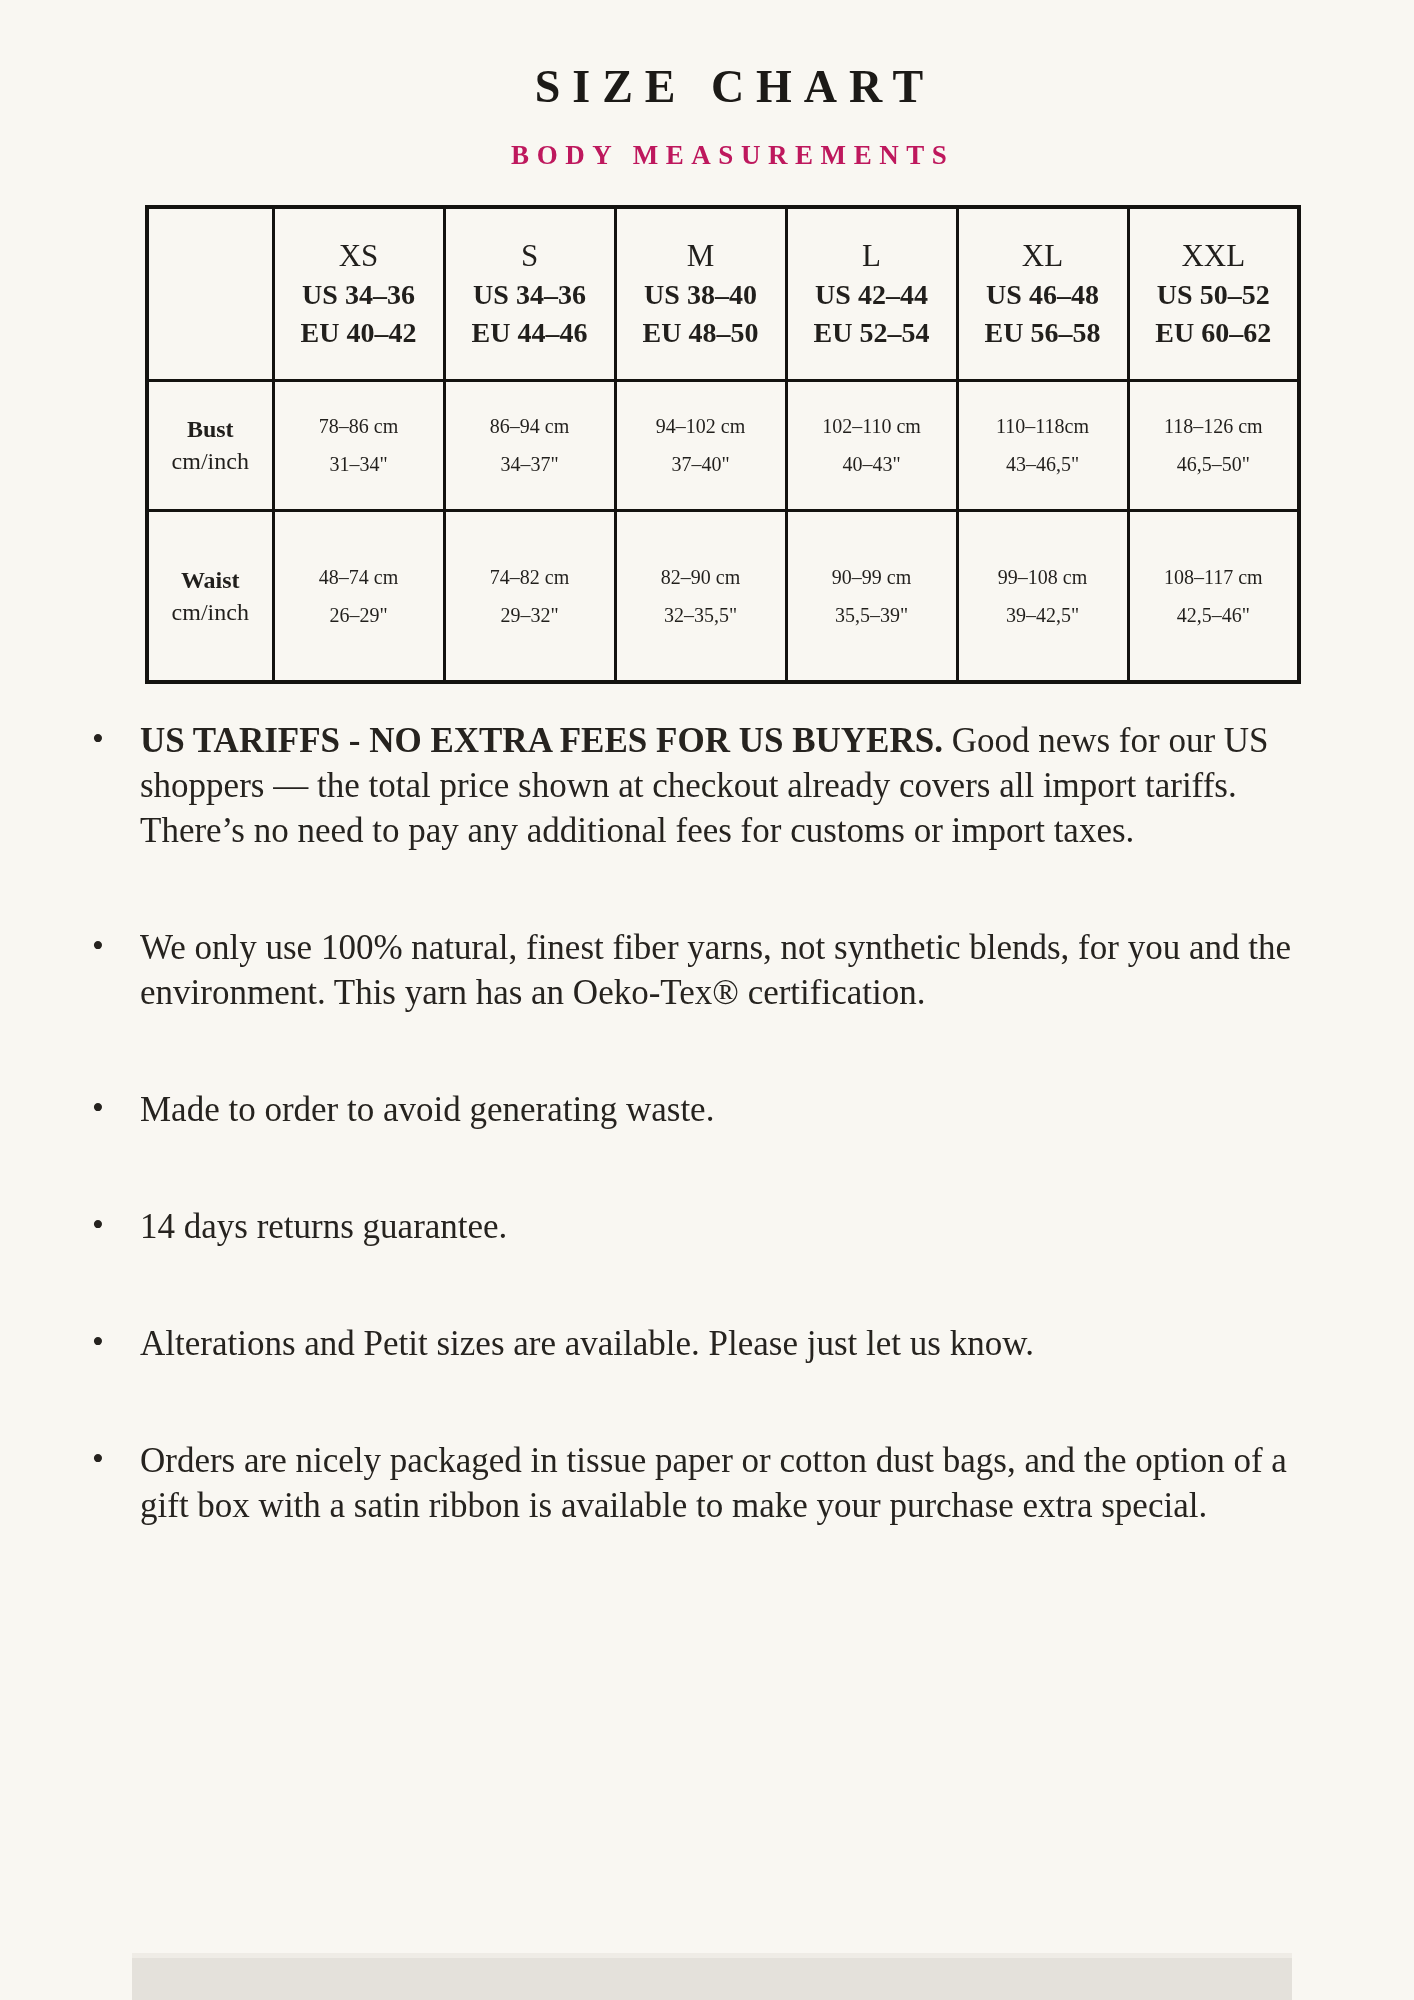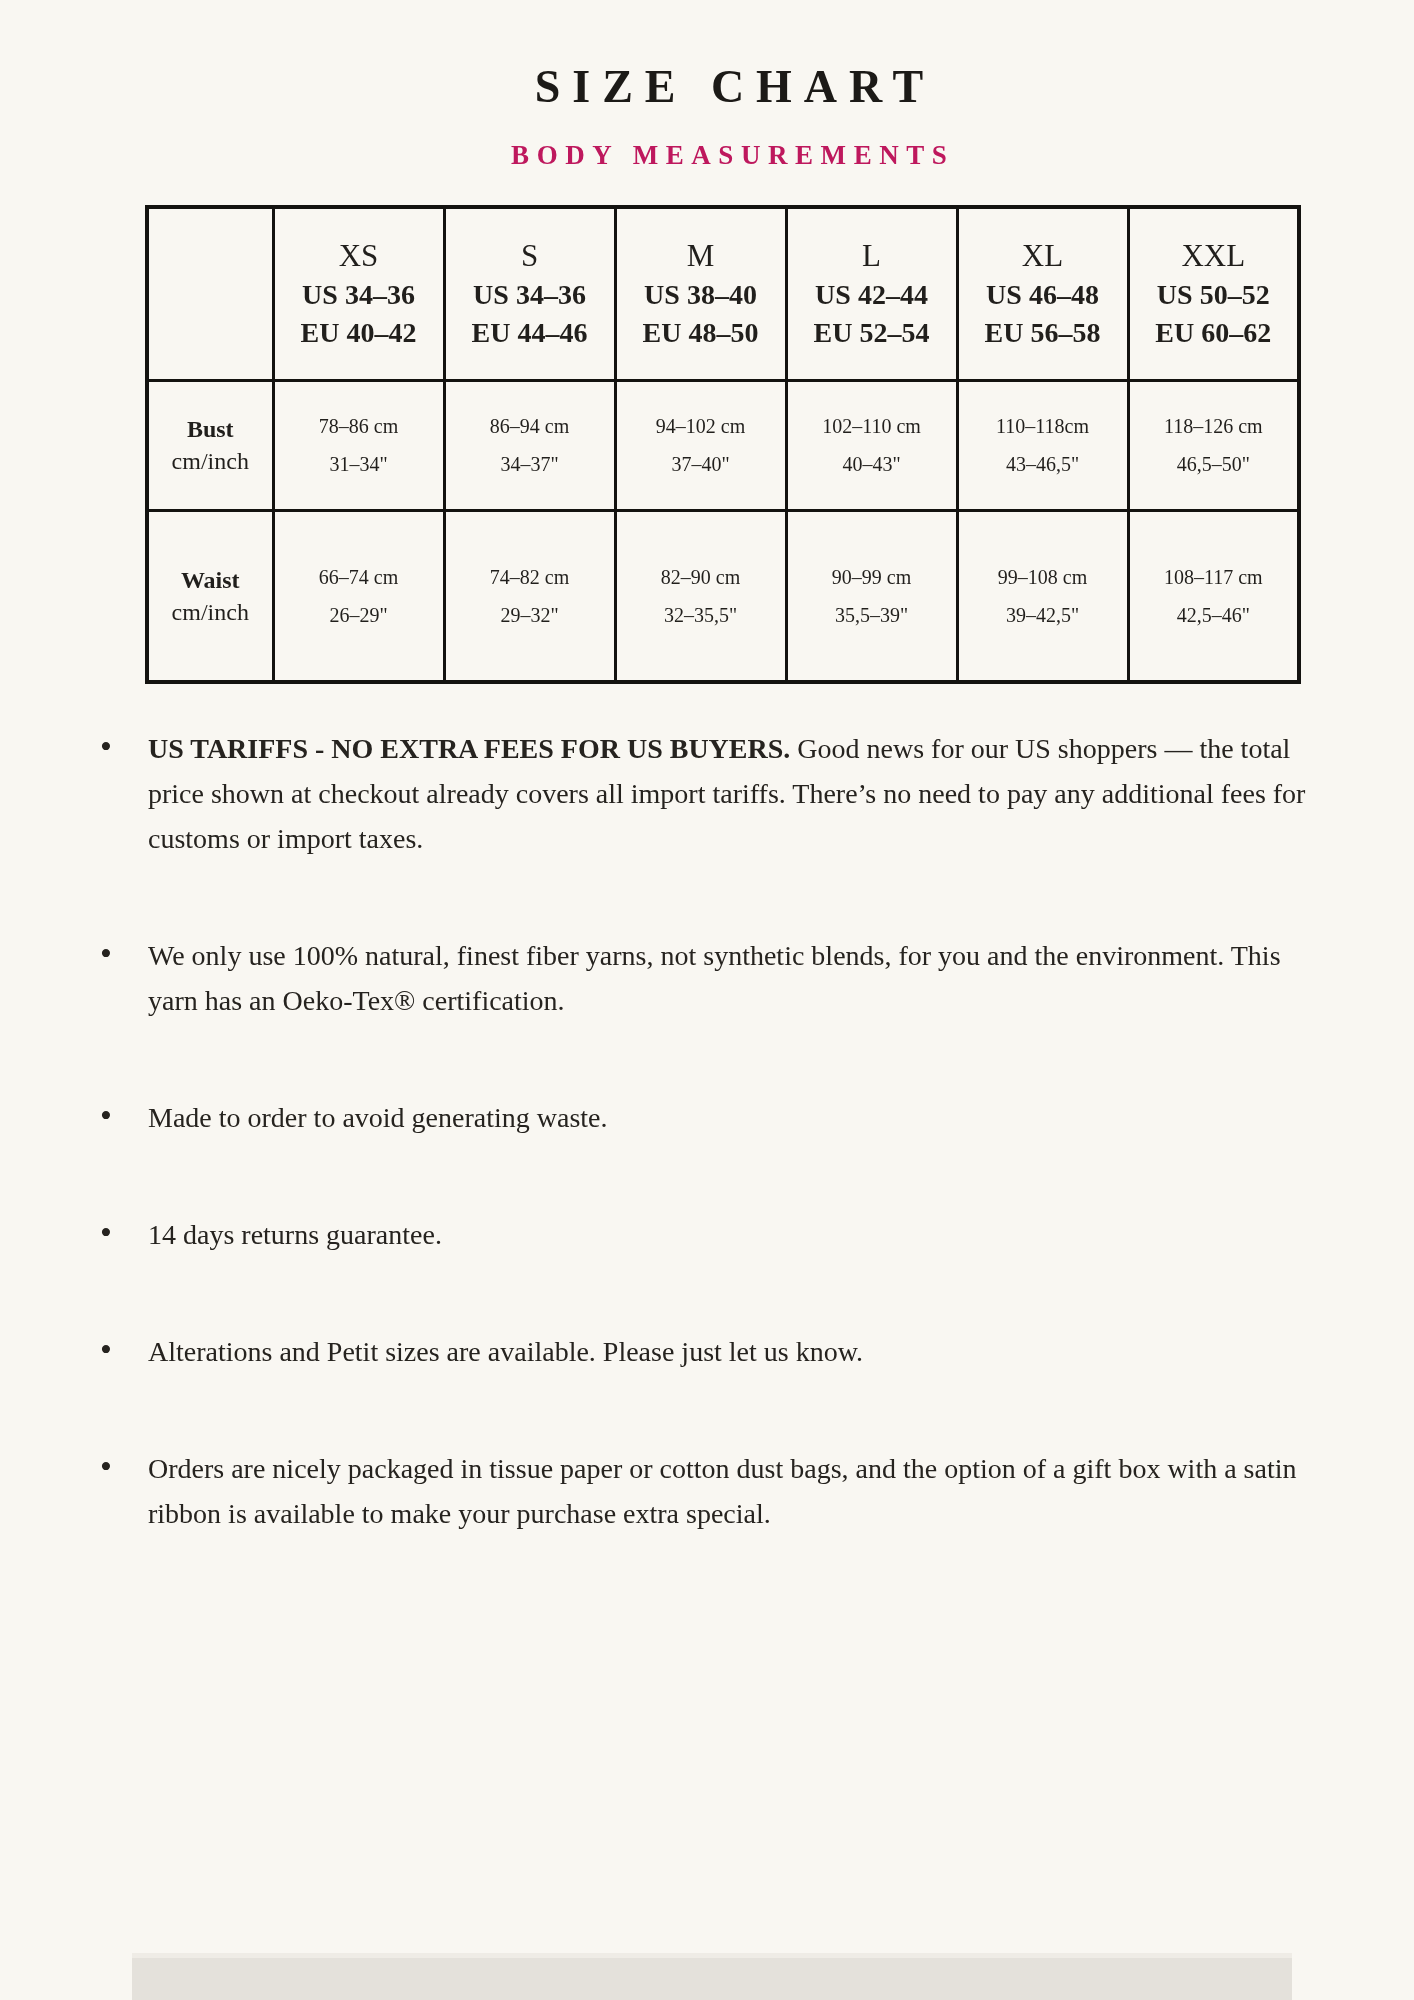--- a/index.html
+++ b/index.html
@@ -51,22 +51,22 @@
 
   .row-label { font-size:24px; font-weight:700; line-height:32px; }
   .row-unit  { font-size:24px; font-weight:400; line-height:32px; }
 
   .cell-cm, .cell-inch { font-size:20px; font-weight:400; line-height:38px; }
 
   
   ul.info-list {
     position:absolute; top:710px; left:80px;
     width:1237px;
-    margin:16px; padding:0; list-style:none;
-    font-size:28px; line-height:45px;
+    margin:8px; padding:0; list-style:none;
+    font-size:35px; line-height:45px;
     color:#26231f;
   }
   ul.info-list li {
     position:relative;
     padding-left:52px;
     margin-bottom:72px;
   }
   ul.info-list li:last-child { margin-bottom:0; }
   ul.info-list li::before {
     content:"\2022";
@@ -166,21 +166,21 @@
           <div class="cell-inch">46,5–50"</div>
         </td>
       </tr>
 
       <tr class="waist-row">
         <th>
           <div class="row-label">Waist</div>
           <div class="row-unit">cm/inch</div>
         </th>
         <td>
-          <div class="cell-cm">66–74 cm</div>
+          <div class="cell-cm">48–74 cm</div>
           <div class="cell-inch">26–29"</div>
         </td>
         <td>
           <div class="cell-cm">74–82 cm</div>
           <div class="cell-inch">29–32"</div>
         </td>
         <td>
           <div class="cell-cm">82–90 cm</div>
           <div class="cell-inch">32–35,5"</div>
         </td>

